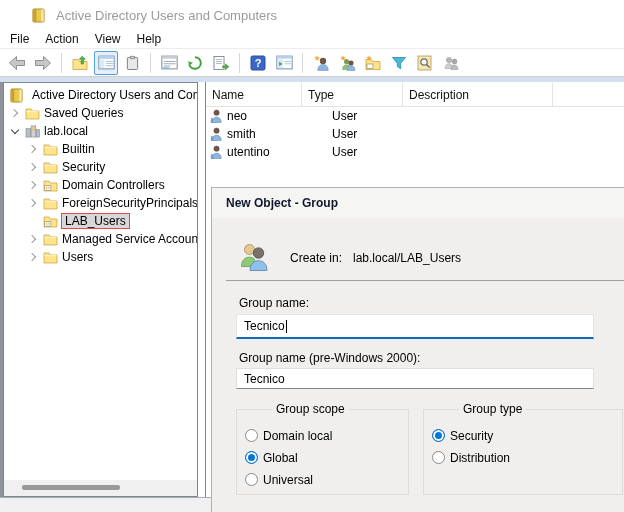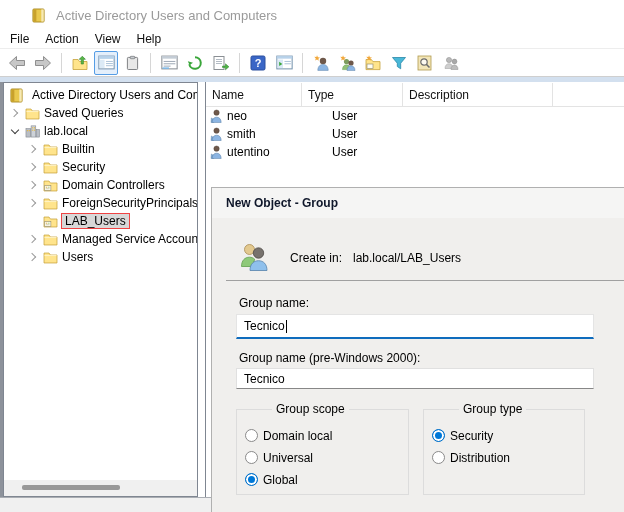--- a/index.html
+++ b/index.html
@@ -80,21 +80,21 @@
   .dlg-label { position:absolute; left:27px; }
   #gn-label { top:78px; } #pre-label { top:133px; }
   .tinput { position:absolute; left:24px; width:358px; background:#fff; display:flex;
             align-items:center; padding-left:7px; }
   #gn-input { top:96px; height:25px; border:1px solid #e4e4e4; border-bottom:2px solid #0f6cbd; }
   #pre-input { top:150px; height:21px; border:1px solid #e0e0e0; border-bottom:1px solid #878787; }
   .caret { display:inline-block; width:1px; height:13px; background:#000; margin-left:1px; }
 
   .fieldset { position:absolute; top:191px; height:86px; border:1px solid #dcdcdc; }
   #fs-scope { left:24px; width:173px; }
-  #fs-type  { left:211px; width:162px; }
+  #fs-type  { left:211px; width:200px; }
   .legend { position:absolute; top:-8px; left:10px; background:#f0efed; padding:0 4px;margin-left:25px; }
   .radios { position:absolute; top:15px; left:8px; right:4px; }
   .rrow { display:flex; align-items:center; height:21px; margin-bottom:1px; }
   .radio { width:13px; height:13px; border-radius:50%; border:1px solid #8a8a8a; background:#fff;
            flex:none; }
   .radio.sel { border:1.5px solid #0070c9; background:#0078d7; box-shadow:inset 0 0 0 2px #fff; }
   .rlabel { margin-left:5px; }
 </style>
 </head>
 <body>
@@ -453,26 +453,26 @@
       </div>
 
       <div class="fieldset" id="fs-scope">
         <span class="legend">Group scope</span>
         <div class="radios" id="scope-options">
             <div class="rrow">
               <span class="radio"></span>
               <span class="rlabel">Domain local</span>
             </div>
             <div class="rrow">
+              <span class="radio sel"></span>
+              <span class="rlabel">Global</span>
+            </div>
+            <div class="rrow">
               <span class="radio"></span>
               <span class="rlabel">Universal</span>
-            </div>
-            <div class="rrow">
-              <span class="radio sel"></span>
-              <span class="rlabel">Global</span>
             </div>
           </div>
       </div>
       <div class="fieldset" id="fs-type">
         <span class="legend">Group type</span>
         <div class="radios" id="type-options">
             <div class="rrow">
               <span class="radio sel"></span>
               <span class="rlabel">Security</span>
             </div>

